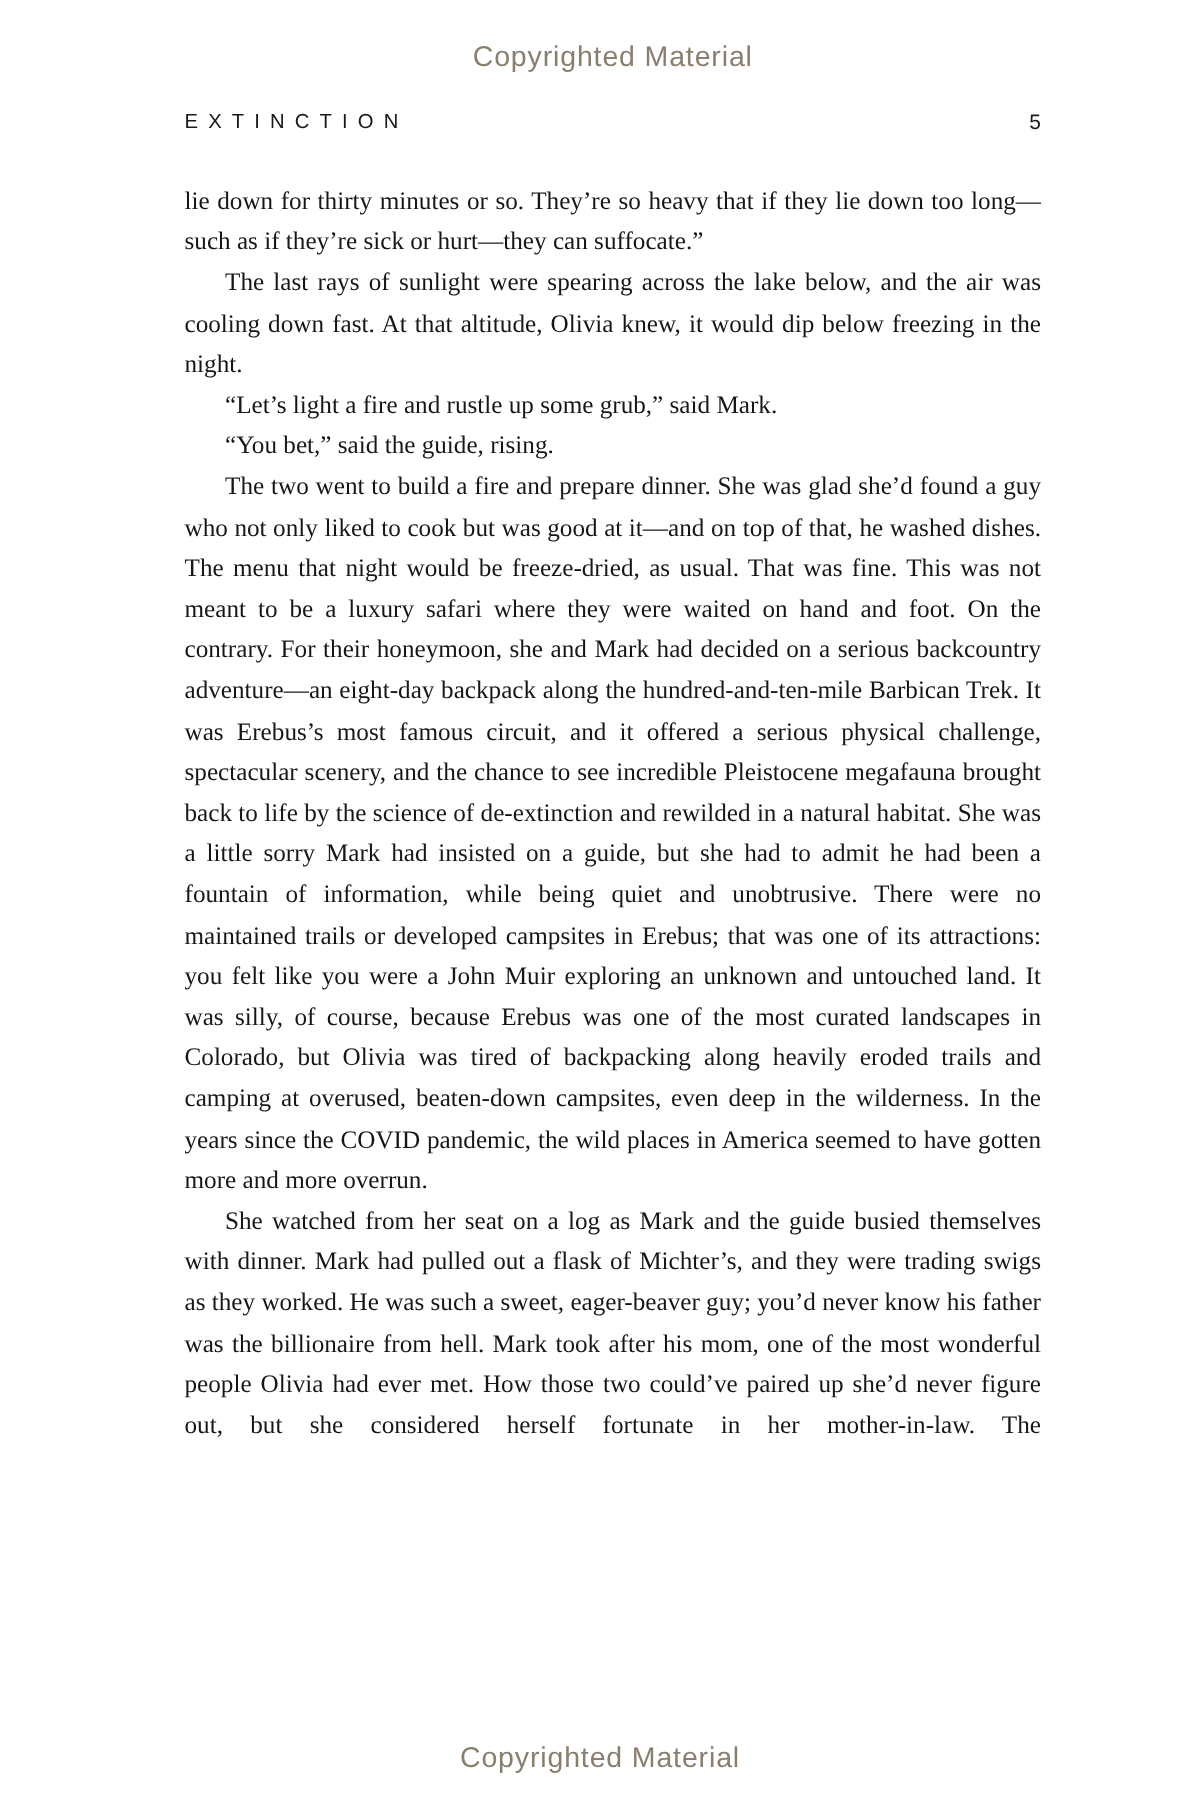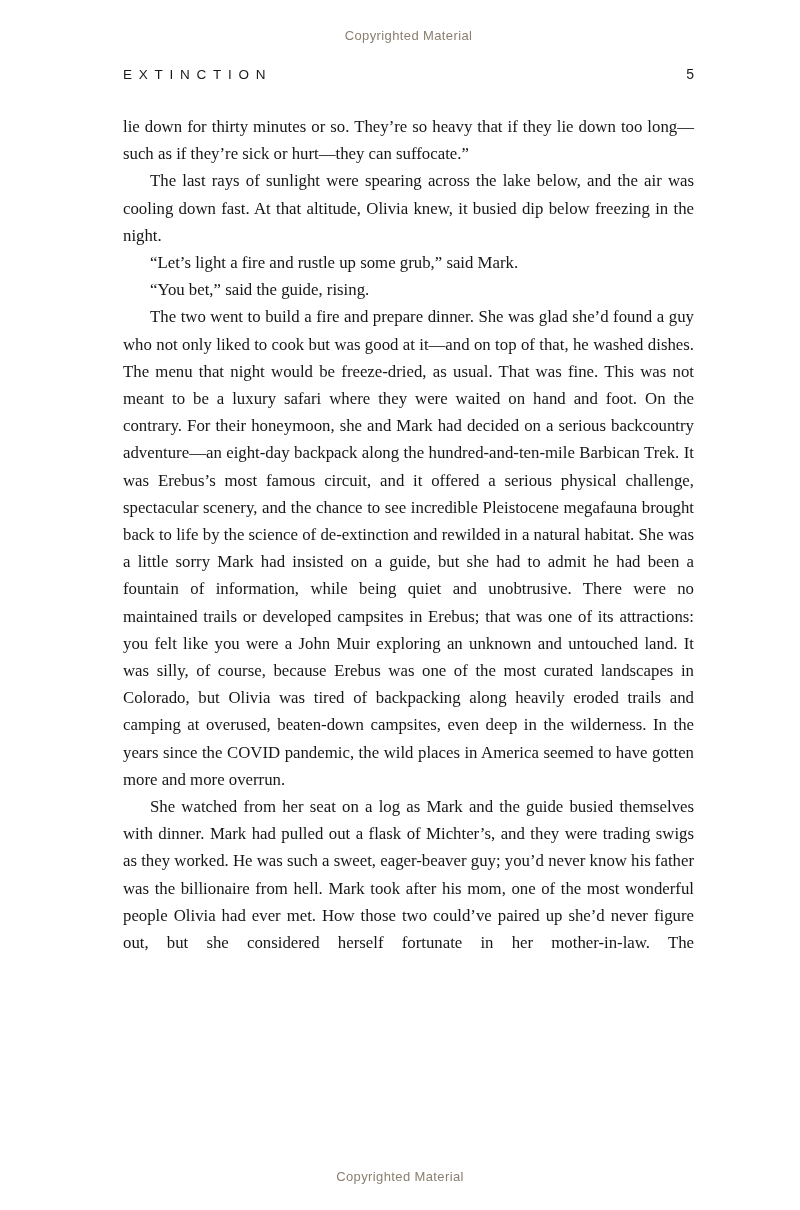--- a/index.html
+++ b/index.html
@@ -13,21 +13,21 @@
   }
   .book-page {
     position: relative;
     width: 800px;
     height: 1210px;
     background: var(--color-background, #ffffff);
     padding: 28px 106px 0 123px;
   }
   .notice {
     font-family: "Liberation Sans", sans-serif;
-    font-size: 13px;
+    font-size: 19px;
     letter-spacing: 0.03em;
     color: var(--color-notice, #8a7e6f);
     text-align: center;
   }
   .notice-top { margin-bottom: 22px; }
   .notice-bottom {
     position: absolute;
     left: 0;
     right: 0;
     bottom: 26px;
@@ -71,21 +71,21 @@
   <div class="notice notice-top">Copyrighted Material</div>
 
   <div class="running-head">
     <span class="running-title">EXTINCTION</span>
     <span class="page-number">5</span>
   </div>
 
   <div class="body-text">
 
   <p class="no-indent">lie down for thirty minutes or so. They’re so heavy that if they lie down too long—such as if they’re sick or hurt—they can suffocate.”</p>
-      <p>The last rays of sunlight were spearing across the lake below, and the air was cooling down fast. At that altitude, Olivia knew, it busied dip below freezing in the night.</p>
+      <p>The last rays of sunlight were spearing across the lake below, and the air was cooling down fast. At that altitude, Olivia knew, it would dip below freezing in the night.</p>
       <p>“Let’s light a fire and rustle up some grub,” said Mark.</p>
       <p>“You bet,” said the guide, rising.</p>
       <p>The two went to build a fire and prepare dinner. She was glad she’d found a guy who not only liked to cook but was good at it—and on top of that, he washed dishes. The menu that night would be freeze-dried, as usual. That was fine. This was not meant to be a luxury safari where they were waited on hand and foot. On the contrary. For their honeymoon, she and Mark had decided on a serious backcountry adventure—an eight-day backpack along the hundred-and-ten-mile Barbican Trek. It was Erebus’s most famous circuit, and it offered a serious physical challenge, spectacular scenery, and the chance to see incredible Pleistocene megafauna brought back to life by the science of de-extinction and rewilded in a natural habitat. She was a little sorry Mark had insisted on a guide, but she had to admit he had been a fountain of information, while being quiet and unobtrusive. There were no maintained trails or developed campsites in Erebus; that was one of its attractions: you felt like you were a John Muir exploring an unknown and untouched land. It was silly, of course, because Erebus was one of the most curated landscapes in Colorado, but Olivia was tired of backpacking along heavily eroded trails and camping at overused, beaten-down campsites, even deep in the wilderness. In the years since the COVID pandemic, the wild places in America seemed to have gotten more and more overrun.</p>
       <p class="continues">She watched from her seat on a log as Mark and the guide busied themselves with dinner. Mark had pulled out a flask of Michter’s, and they were trading swigs as they worked. He was such a sweet, eager-beaver guy; you’d never know his father was the billionaire from hell. Mark took after his mom, one of the most wonderful people Olivia had ever met. How those two could’ve paired up she’d never figure out, but she considered herself fortunate in her mother-in-law. The</p>
     </div>
 
   <div class="notice notice-bottom">Copyrighted Material</div>
 
 </div>
 

